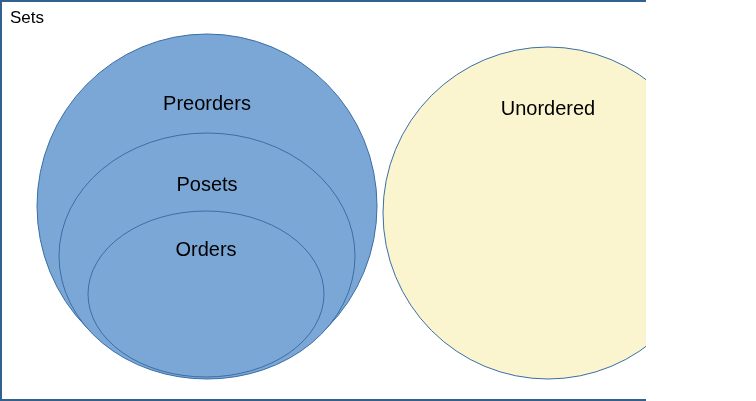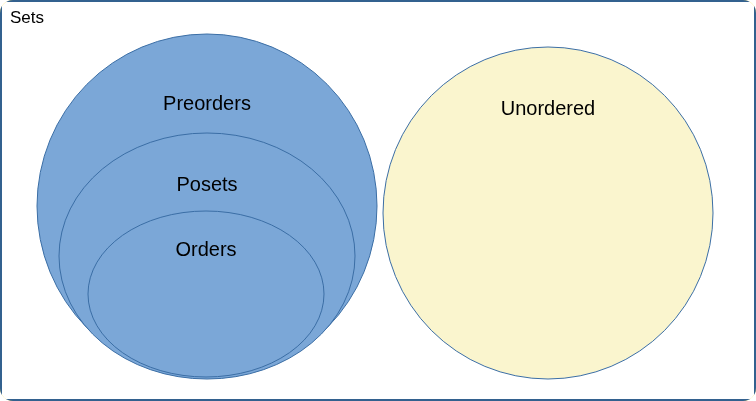--- a/index.html
+++ b/index.html
@@ -5,26 +5,25 @@
   html, body {
     margin: 0;
     padding: 0;
     background: #ffffff;
   }
   body {
     font-family: "Liberation Sans", sans-serif;
   }
   #diagram-frame {
     position: relative;
-    width: 756px;
+    width: 646px;
     height: 401px;
     box-sizing: border-box;
     background: #fde047;
     overflow: hidden;
-    border-radius: 13px;
   }
   #diagram-svg {
     position: absolute;
     left: 0;
     top: 0;
     width: 756px;
     height: 401px;
     display: block;
   }
   .set-label {

